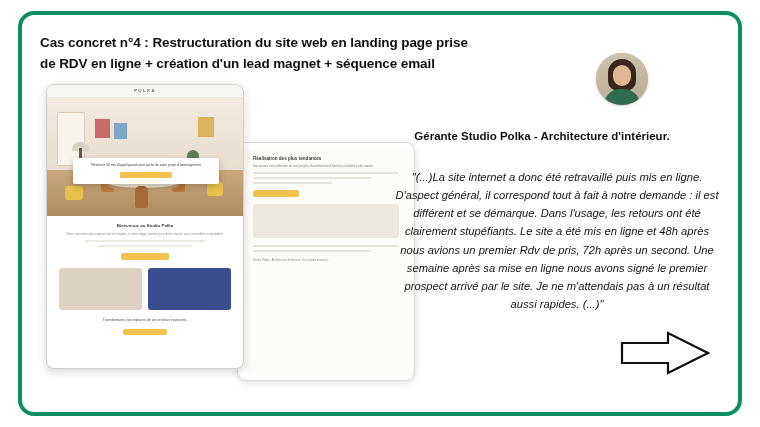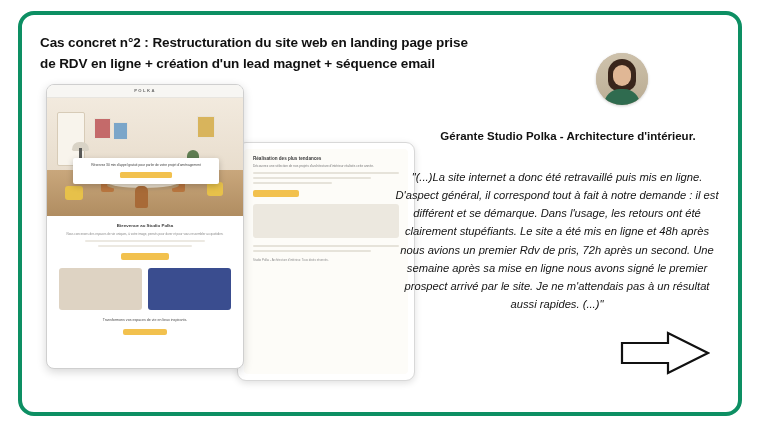--- a/index.html
+++ b/index.html
@@ -364,21 +364,21 @@
     left: 400px;
     top: 113px;
     width: 330px;
     text-align: center;
     font-size: 11.5px;
     font-weight: bold;
     color: #111111;
   }
   .person-role {
     position: absolute;
-    left: 394px;
+    left: 368px;
     top: 130px;
     width: 348px;
     text-align: center;
     font-size: 11.5px;
     font-weight: bold;
     color: #111111;
   }
   .quote {
     position: absolute;
     left: 392px;
@@ -398,21 +398,21 @@
     height: 46px;
   }
 </style>
 </head>
 <body>
 
 <div class="slide">
 
   <div class="frame"></div>
 
-  <div class="title">Cas concret n°2 : Restructuration du site web en landing page prise de RDV en ligne + création d'un lead magnet + séquence email</div>
+  <div class="title">Cas concret n°4 : Restructuration du site web en landing page prise de RDV en ligne + création d'un lead magnet + séquence email</div>
 
   <div class="mockups">
 
     <div class="tablet">
       <div class="tb-inner">
         <div class="tb-head">Réalisation des plus tendances</div>
         <div class="tb-sub">Découvrez une sélection de nos projets d'architecture d'intérieur réalisés cette année.</div>
         <div class="tb-line"></div>
         <div class="tb-line mid"></div>
         <div class="tb-line short"></div>

